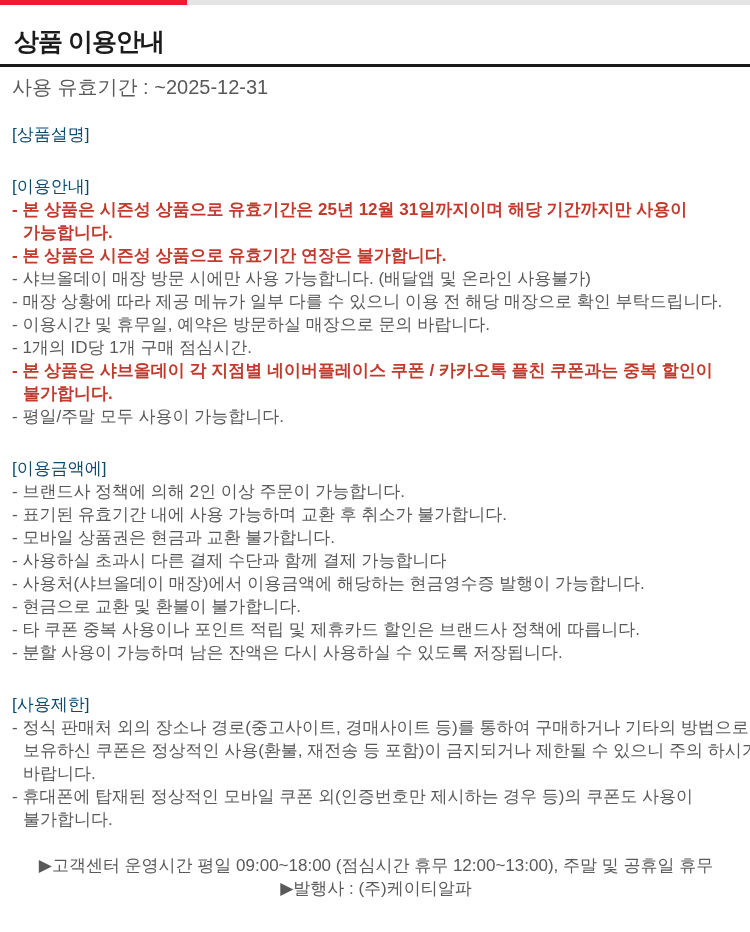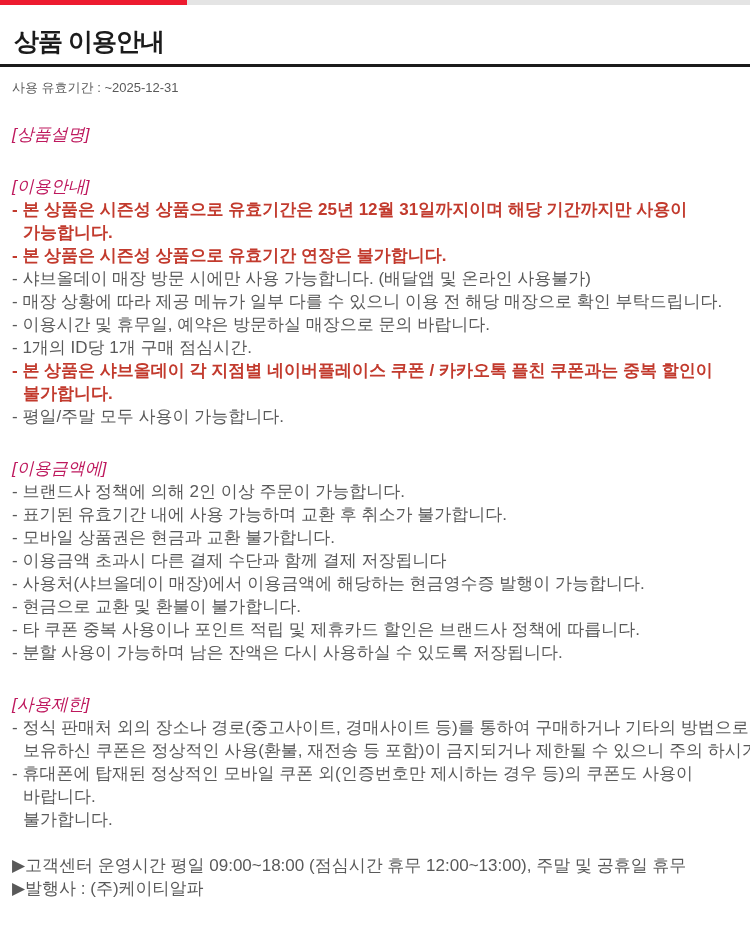--- a/index.html
+++ b/index.html
@@ -17,34 +17,34 @@
   
   h1.title {
     margin: 18px 12px 0 14px;
     font-size: 25px; line-height: 36px;
     font-weight: bold; color: #1b1b1b;
     letter-spacing: -1px;
   }
   .rule { height: 3px; background: #1b1b1b; margin-top: 5px; }
   .validity {
     margin: 9px 12px 0 12px;
-    font-size: 13px; line-height: 23px;
+    font-size: 20px; line-height: 23px;
     color: #595959;
   }
 
   
   .content { padding: 0 10px 0 12px; font-size: 17px; line-height: 23px; }
   section.block { margin-top: 29px; }
   section.block.first { margin-top: 24px; }
-  .hdr { color: #be185d; font-style: italic; }
+  .hdr { color: #0c4a6e; }
   .ln { color: #595959; white-space: nowrap; }
   .ln.red { color: #c23a2d; font-weight: bold; }
   .ln.cont { padding-left: 11px; }
   .footer { margin-top: 23px; }
-  .footer .ln { color: #595959; }
+  .footer .ln { color: #595959; text-align: center; }
 </style>
 </head>
 <body>
 
 <div class="topbar">
   <div class="topbar-fill"></div>
 </div>
 
 <h1 class="title">상품 이용안내</h1>
 <div class="rule"></div>
@@ -68,33 +68,33 @@
     <div class="ln red">- 본 상품은 샤브올데이 각 지점별 네이버플레이스 쿠폰 /  카카오톡 플친 쿠폰과는 중복 할인이</div>
     <div class="ln red cont">불가합니다.</div>
     <div class="ln">- 평일/주말 모두 사용이 가능합니다.</div>
   </section>
 
   <section class="block">
     <div class="hdr">[이용금액에]</div>
     <div class="ln">- 브랜드사 정책에 의해 2인 이상 주문이 가능합니다.</div>
     <div class="ln">- 표기된 유효기간 내에 사용 가능하며 교환 후 취소가 불가합니다.</div>
     <div class="ln">- 모바일 상품권은 현금과 교환 불가합니다.</div>
-    <div class="ln">- 이용금액 초과시 다른 결제 수단과 함께 결제 저장됩니다</div>
+    <div class="ln">- 사용하실 초과시 다른 결제 수단과 함께 결제 가능합니다</div>
     <div class="ln">- 사용처(샤브올데이 매장)에서 이용금액에 해당하는 현금영수증 발행이 가능합니다.</div>
     <div class="ln">- 현금으로 교환 및 환불이 불가합니다.</div>
     <div class="ln">- 타 쿠폰 중복 사용이나 포인트 적립 및 제휴카드 할인은 브랜드사 정책에 따릅니다.</div>
     <div class="ln">- 분할 사용이 가능하며 남은 잔액은 다시 사용하실 수 있도록 저장됩니다.</div>
   </section>
 
   <section class="block">
     <div class="hdr">[사용제한]</div>
     <div class="ln">- 정식 판매처 외의 장소나 경로(중고사이트, 경매사이트 등)를 통하여 구매하거나 기타의 방법으로</div>
     <div class="ln cont">보유하신 쿠폰은 정상적인 사용(환불, 재전송 등 포함)이 금지되거나 제한될 수 있으니 주의 하시기</div>
+    <div class="ln cont">바랍니다.</div>
     <div class="ln">- 휴대폰에 탑재된 정상적인 모바일 쿠폰 외(인증번호만 제시하는 경우 등)의 쿠폰도 사용이</div>
-    <div class="ln cont">바랍니다.</div>
     <div class="ln cont">불가합니다.</div>
   </section>
 
   <div class="footer">
     <div class="ln">▶고객센터 운영시간 평일 09:00~18:00 (점심시간 휴무 12:00~13:00), 주말 및 공휴일 휴무</div>
     <div class="ln">▶발행사 : (주)케이티알파</div>
   </div>
 
 </main>
 

